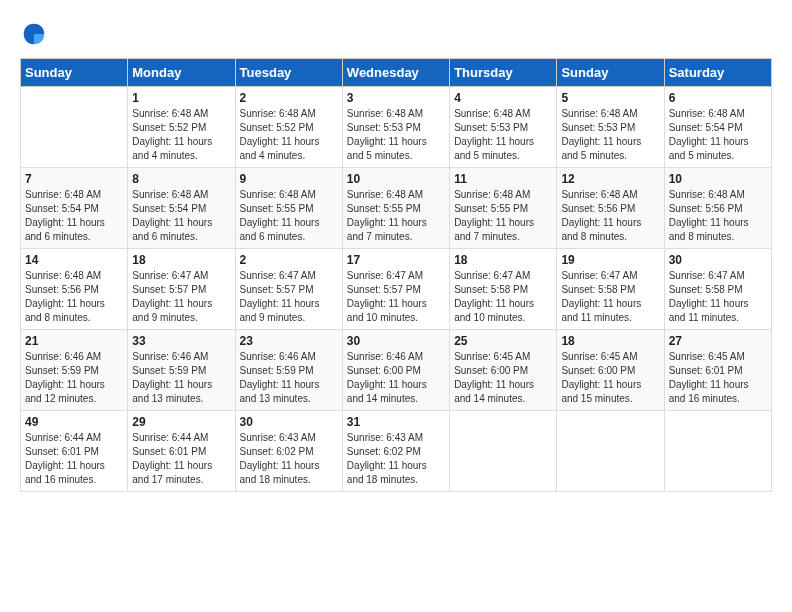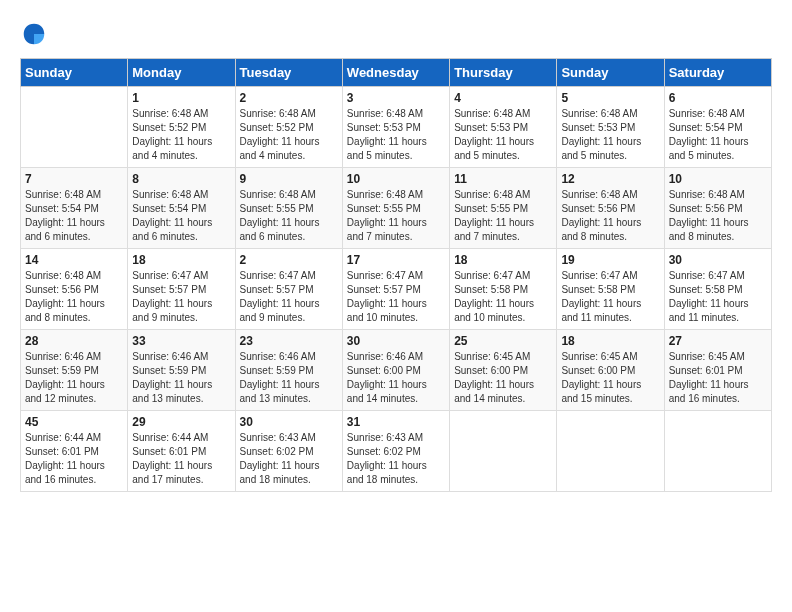--- a/index.html
+++ b/index.html
@@ -196,21 +196,21 @@
           <div class="day-number">19</div>
           <div class="day-info">Sunrise: 6:47 AM<br>Sunset: 5:58 PM<br>Daylight: 11 hours<br>and 11 minutes.</div>
         </td>
         <td>
           <div class="day-number">30</div>
           <div class="day-info">Sunrise: 6:47 AM<br>Sunset: 5:58 PM<br>Daylight: 11 hours<br>and 11 minutes.</div>
         </td>
       </tr>
       <tr>
         <td>
-          <div class="day-number">28</div>
+          <div class="day-number">21</div>
           <div class="day-info">Sunrise: 6:46 AM<br>Sunset: 5:59 PM<br>Daylight: 11 hours<br>and 12 minutes.</div>
         </td>
         <td>
           <div class="day-number">33</div>
           <div class="day-info">Sunrise: 6:46 AM<br>Sunset: 5:59 PM<br>Daylight: 11 hours<br>and 13 minutes.</div>
         </td>
         <td>
           <div class="day-number">23</div>
           <div class="day-info">Sunrise: 6:46 AM<br>Sunset: 5:59 PM<br>Daylight: 11 hours<br>and 13 minutes.</div>
         </td>
@@ -226,21 +226,21 @@
           <div class="day-number">18</div>
           <div class="day-info">Sunrise: 6:45 AM<br>Sunset: 6:00 PM<br>Daylight: 11 hours<br>and 15 minutes.</div>
         </td>
         <td>
           <div class="day-number">27</div>
           <div class="day-info">Sunrise: 6:45 AM<br>Sunset: 6:01 PM<br>Daylight: 11 hours<br>and 16 minutes.</div>
         </td>
       </tr>
       <tr>
         <td>
-          <div class="day-number">45</div>
+          <div class="day-number">49</div>
           <div class="day-info">Sunrise: 6:44 AM<br>Sunset: 6:01 PM<br>Daylight: 11 hours<br>and 16 minutes.</div>
         </td>
         <td>
           <div class="day-number">29</div>
           <div class="day-info">Sunrise: 6:44 AM<br>Sunset: 6:01 PM<br>Daylight: 11 hours<br>and 17 minutes.</div>
         </td>
         <td>
           <div class="day-number">30</div>
           <div class="day-info">Sunrise: 6:43 AM<br>Sunset: 6:02 PM<br>Daylight: 11 hours<br>and 18 minutes.</div>
         </td>

